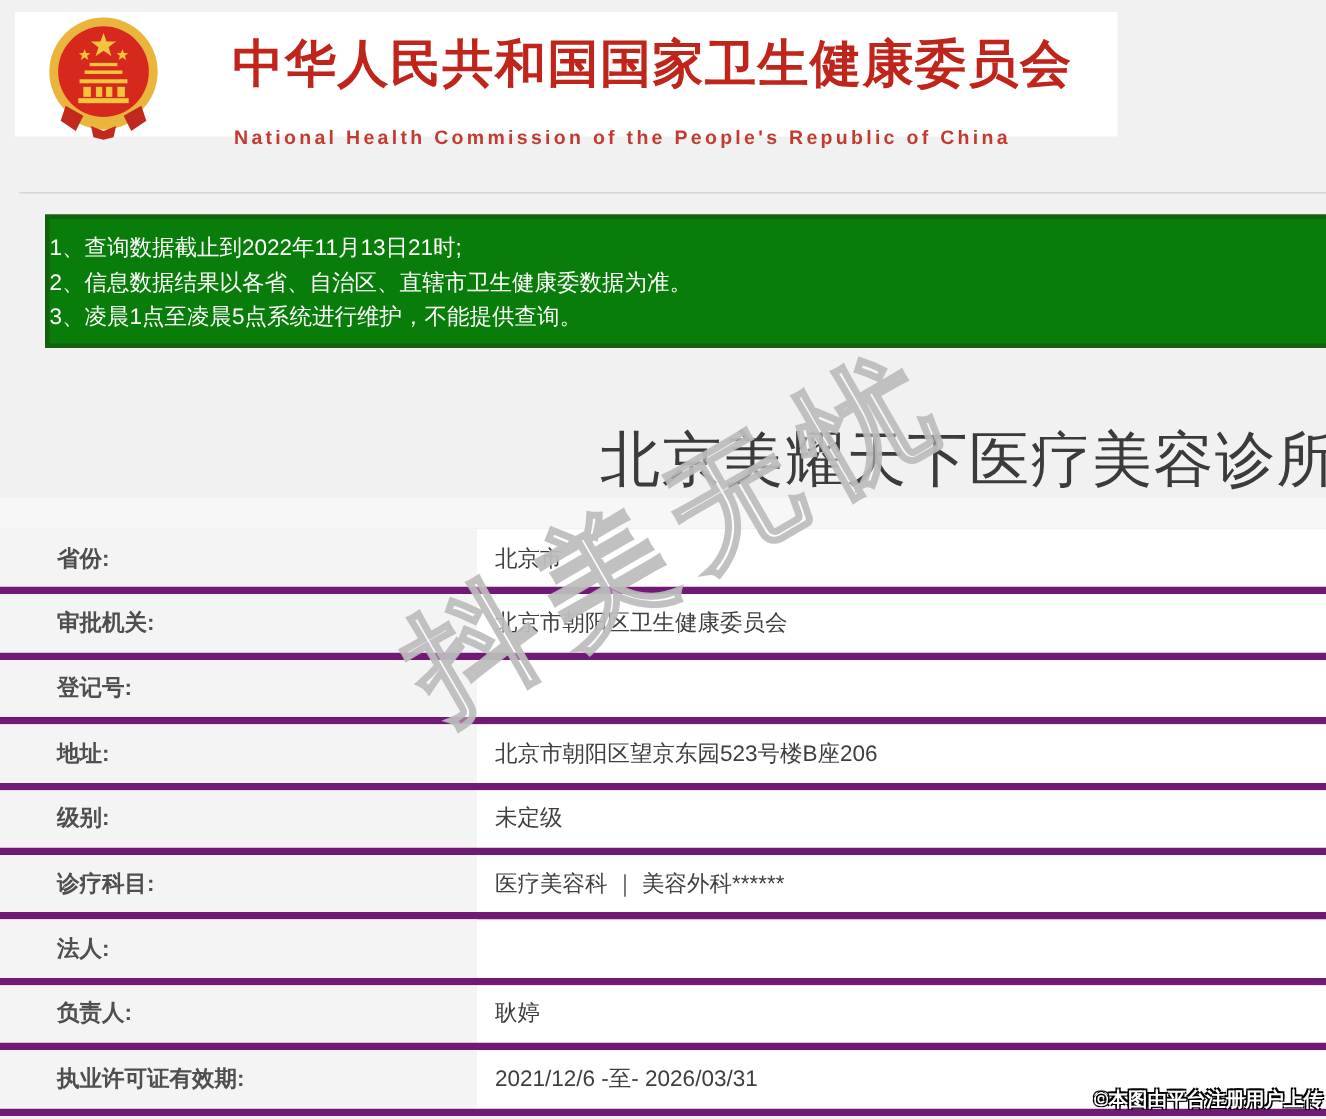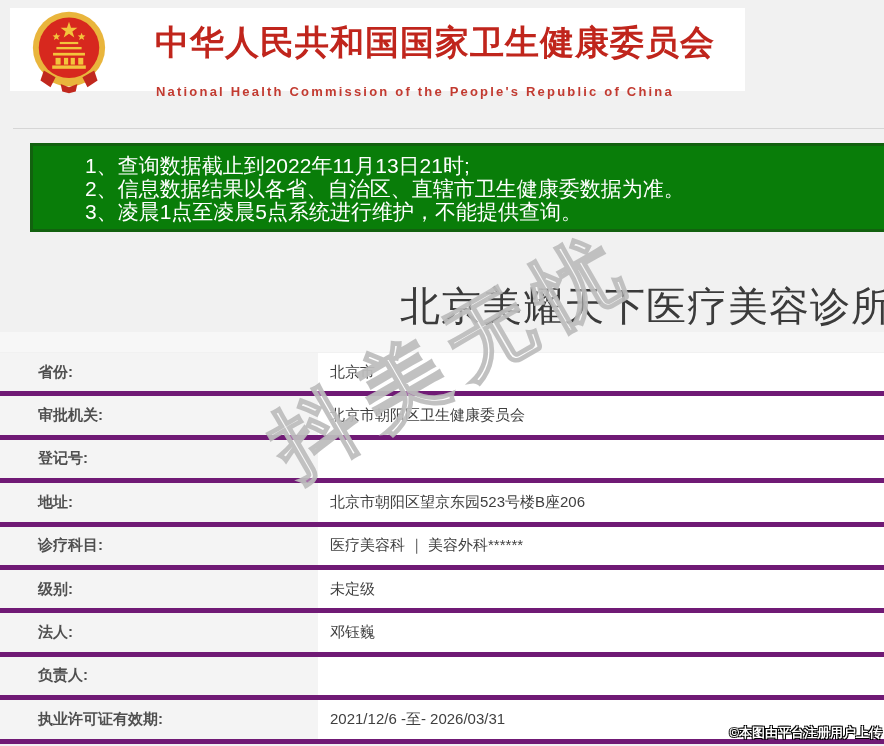--- a/index.html
+++ b/index.html
@@ -32,22 +32,22 @@
     position:absolute;left:13px;right:0;top:128px;height:1px;background:#d6d6d6;
   }
   
   .notice-box{
     position:absolute;left:30px;right:-4px;top:143px;height:89px;
     background:#097d09;
     border:3px solid #12610f;
     box-sizing:border-box;
   }
   .notice-box .line{
-    color:#ffffff;font-size:21px;line-height:23px;
-    padding-left:52px;white-space:nowrap;
+    color:#ffffff;font-size:15px;line-height:23px;
+    white-space:nowrap;
   }
   .notice-box .line:first-child{margin-top:8px;}
   
   .clinic-title{
     position:absolute;left:400px;top:279px;
     font-size:40px;color:#3b3b3b;letter-spacing:1px;
     white-space:nowrap;z-index:5;
   }
   .title-band{
     position:absolute;left:0;right:0;top:332px;height:20px;background:#f7f7f7;
@@ -134,33 +134,33 @@
     <div class="cell value">北京市朝阳区卫生健康委员会</div>
   </div>
   <div class="row">
     <div class="cell label">登记号:</div>
   </div>
   <div class="row">
     <div class="cell label">地址:</div>
     <div class="cell value">北京市朝阳区望京东园523号楼B座206</div>
   </div>
   <div class="row">
+    <div class="cell label">级别:</div>
+    <div class="cell value">未定级</div>
+  </div>
+  <div class="row">
     <div class="cell label">诊疗科目:</div>
     <div class="cell value">医疗美容科 ｜ 美容外科******</div>
   </div>
   <div class="row">
-    <div class="cell label">级别:</div>
-    <div class="cell value">未定级</div>
-  </div>
-  <div class="row">
     <div class="cell label">法人:</div>
-    <div class="cell value">邓钰巍</div>
   </div>
   <div class="row">
     <div class="cell label">负责人:</div>
+    <div class="cell value">耿婷</div>
   </div>
   <div class="row">
     <div class="cell label">执业许可证有效期:</div>
     <div class="cell value">2021/12/6 -至- 2026/03/31</div>
   </div>
 </div>
 
 <div class="watermark">抖美无忧</div>
 
 <div class="footer-note">©本图由平台注册用户上传</div>

